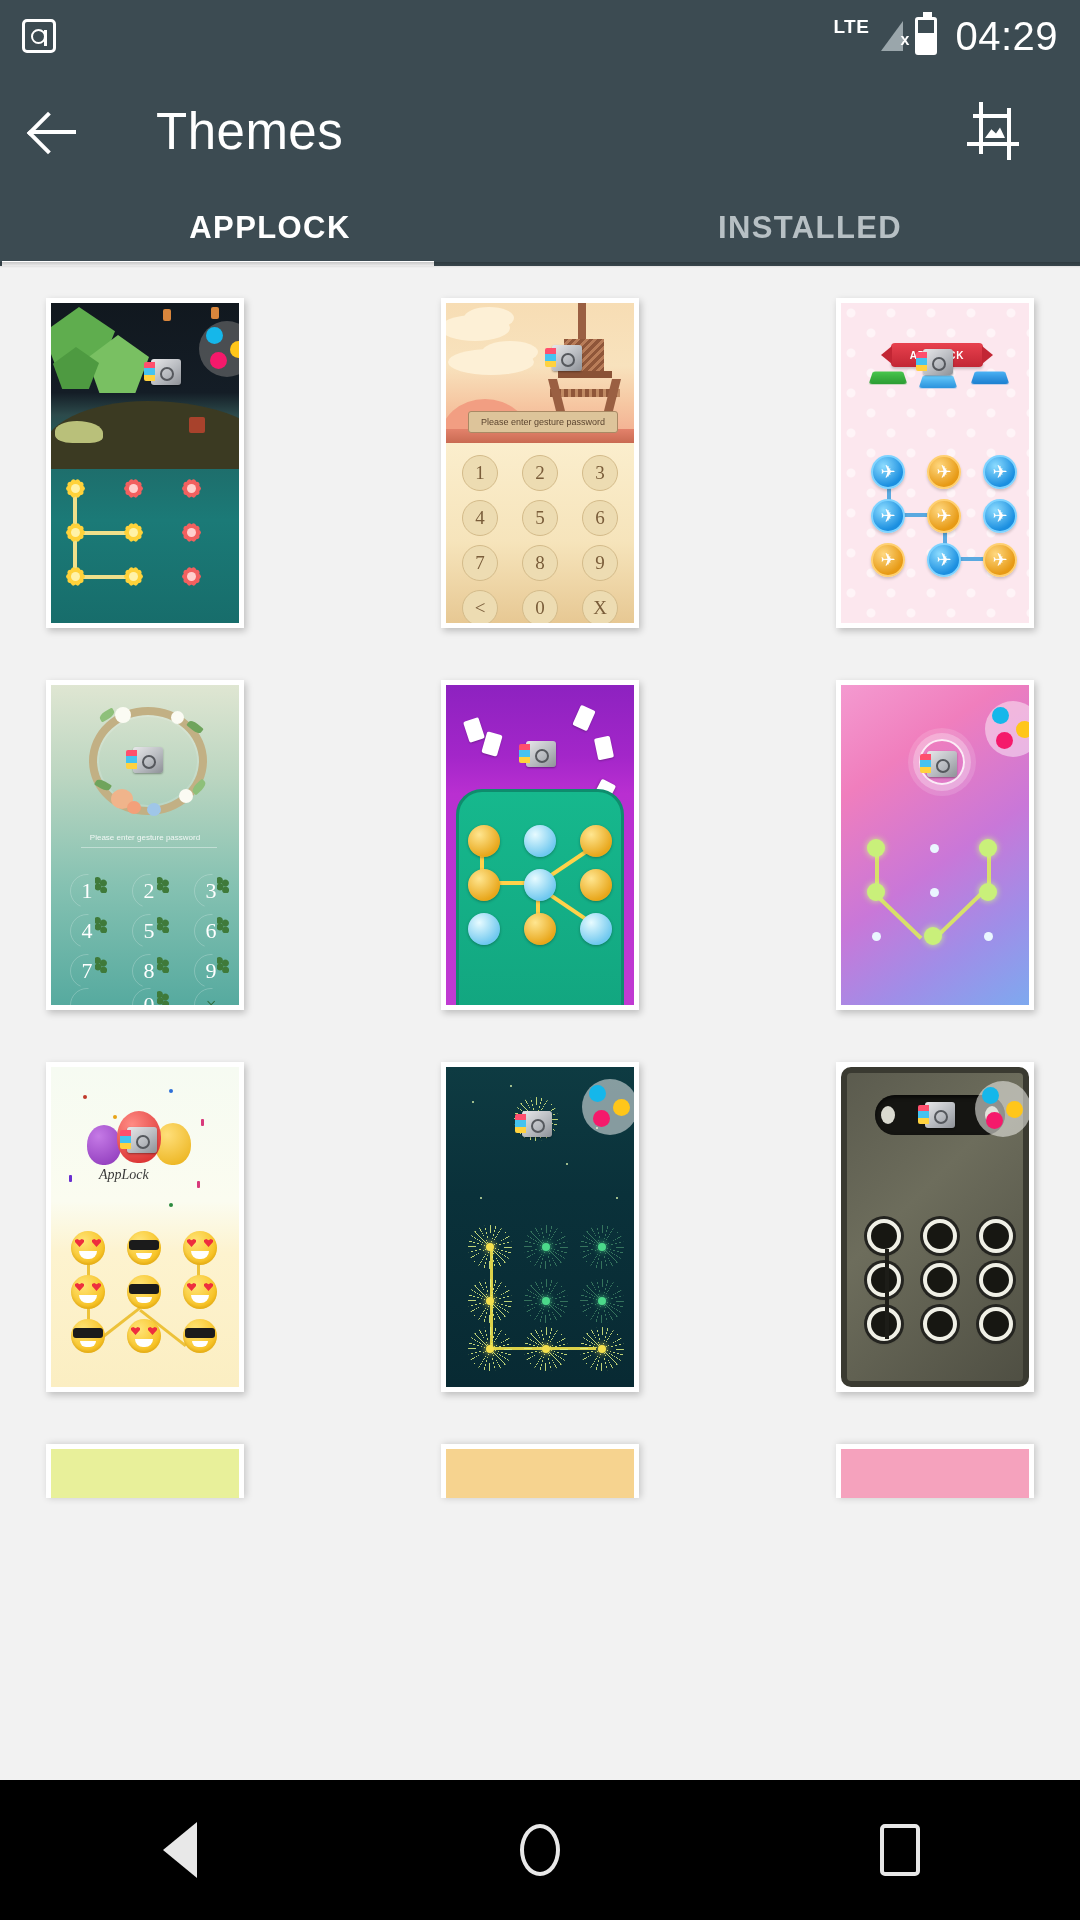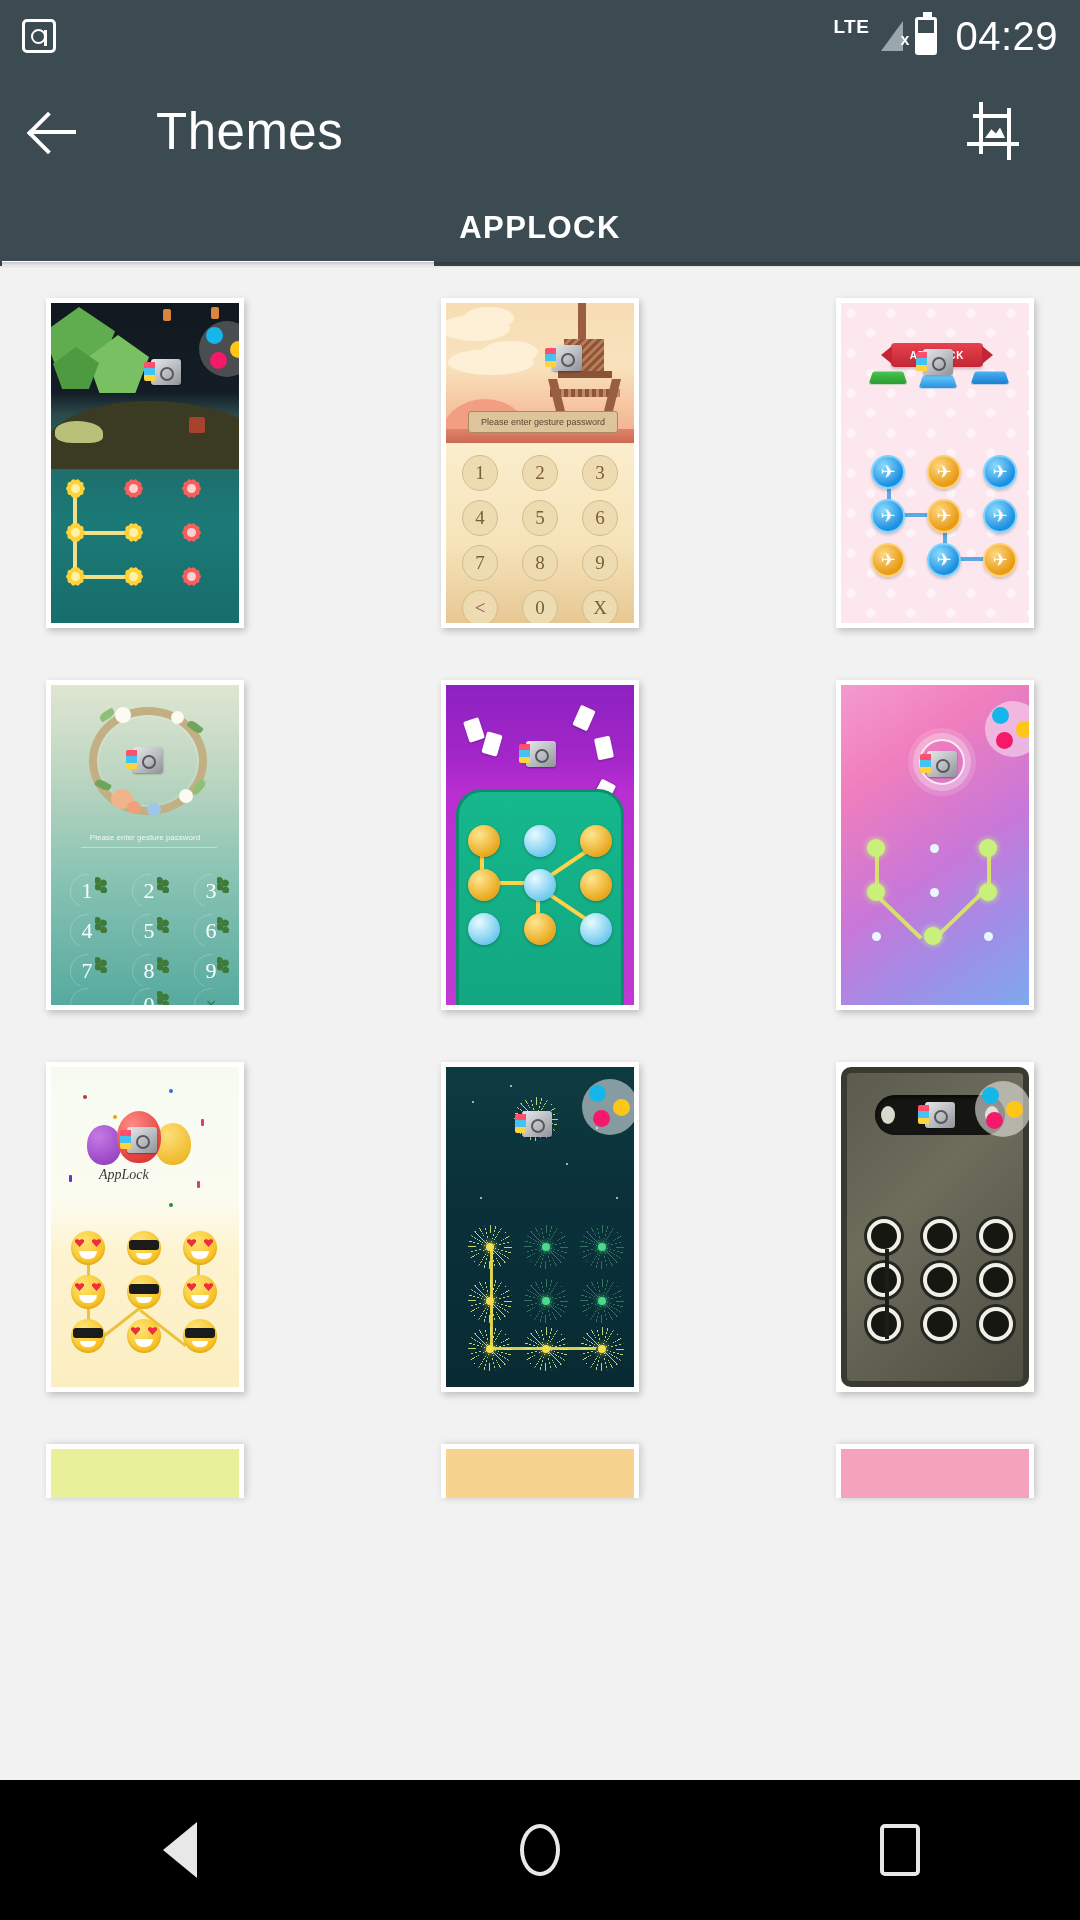--- a/index.html
+++ b/index.html
@@ -593,20 +593,23 @@
       <span class="v-bar2"></span>
         <span class="h-bar2"></span>
       <span class="pic"></span>
     </span>
   </div>
 </div>
 
 <div id="tab-bar">
   <div class="tab active">
     <span class="tab-label">APPLOCK</span>
+  </div>
+  <div class="tab inactive">
+    <span class="tab-label">INSTALLED</span>
   </div>
   <div id="tab-indicator"></div>
 </div>
 <div id="tab-divider"></div>
 
 <div id="themes-grid">
 
   <div class="grid-row">
 
     <div class="theme-card">

